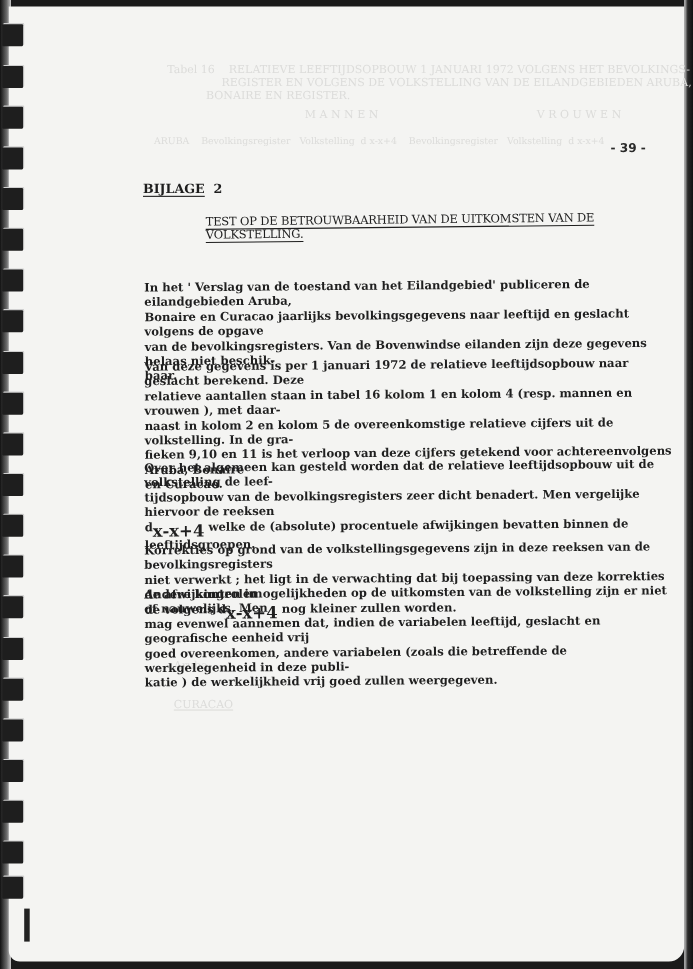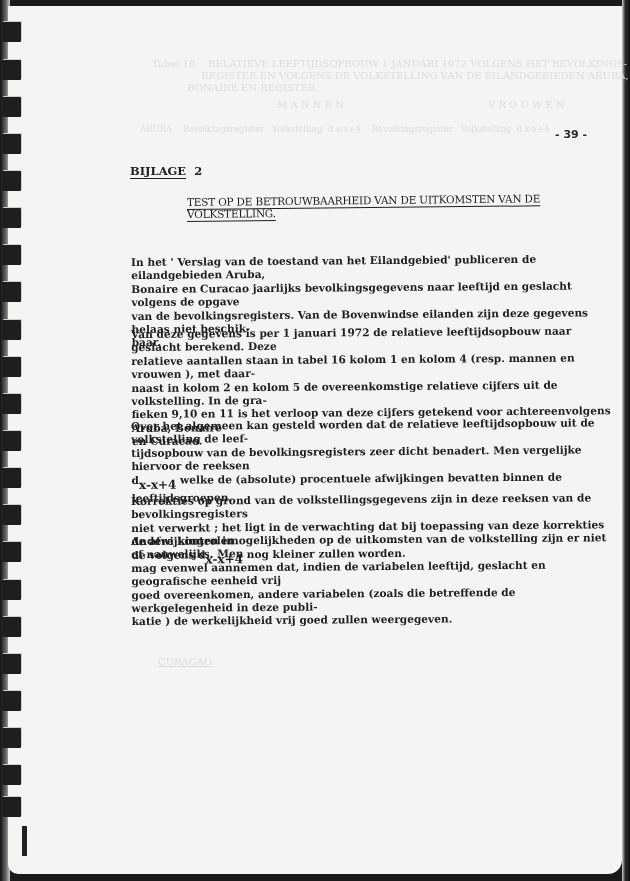--- a/index.html
+++ b/index.html
@@ -51,21 +51,21 @@
       text-decoration: underline; text-underline-offset: 3px;
       transform: rotate(-0.6deg); transform-origin: left center;
     }
     .para {
       position: absolute; left: 131px; width: 482px;
       font-size: 10.6px; line-height: 13.4px; color: #1f1f1f;
       font-weight: 600;
       transform: rotate(-0.45deg); transform-origin: left top;
     }
     .para p { margin: 0; }
-    .sub { font-size: 12px; vertical-align: -5px; text-align: right; }
+    .sub { font-size: 15px; vertical-align: -5px; text-align: right; }
     .p1 { top: 256px; }
     .p2 { top: 328px; }
     .p3 { top: 420px; }
     .p4 { top: 495px; }
   </style>
 </head>
 <body>
 
 <div class="binding-strip"></div>
 
@@ -99,21 +99,21 @@
 </div>
 
 <div>
   <div class="ghost" style="left:152px;top:58px">Tabel 16    RELATIEVE LEEFTIJDSOPBOUW 1 JANUARI 1972 VOLGENS HET BEVOLKINGS-</div>
   <div class="ghost" style="left:160px;top:70px">             REGISTER EN VOLGENS DE VOLKSTELLING VAN DE EILANDGEBIEDEN ARUBA,</div>
   <div class="ghost" style="left:146px;top:82px">             BONAIRE EN REGISTER.</div>
   <div class="ghost" style="left:277px;top:99px">M A N N E N</div>
   <div class="ghost" style="left:488px;top:99px">V R O U W E N</div>
   <div class="ghost" style="left:140px;top:124px;font-size:8.5px">ARUBA    Bevolkingsregister   Volkstelling  d x-x+4    Bevolkingsregister   Volkstelling  d x-x+4</div>
   <div class="ghost" style="left:158px;top:600px">Aruba</div>
-  <div class="ghost" style="left:158px;top:656px;text-decoration:underline">CURACAO</div>
+  <div class="ghost" style="left:158px;top:636px;text-decoration:underline">CURACAO</div>
 </div>
 
 <div class="page-number">- 39 -</div>
 
 <div class="bijlage">
   <span class="lab">BIJLAGE</span><span class="num">2</span>
 </div>
 
 <div class="title">TEST OP DE BETROUWBAARHEID VAN DE UITKOMSTEN VAN DE VOLKSTELLING.</div>
 

